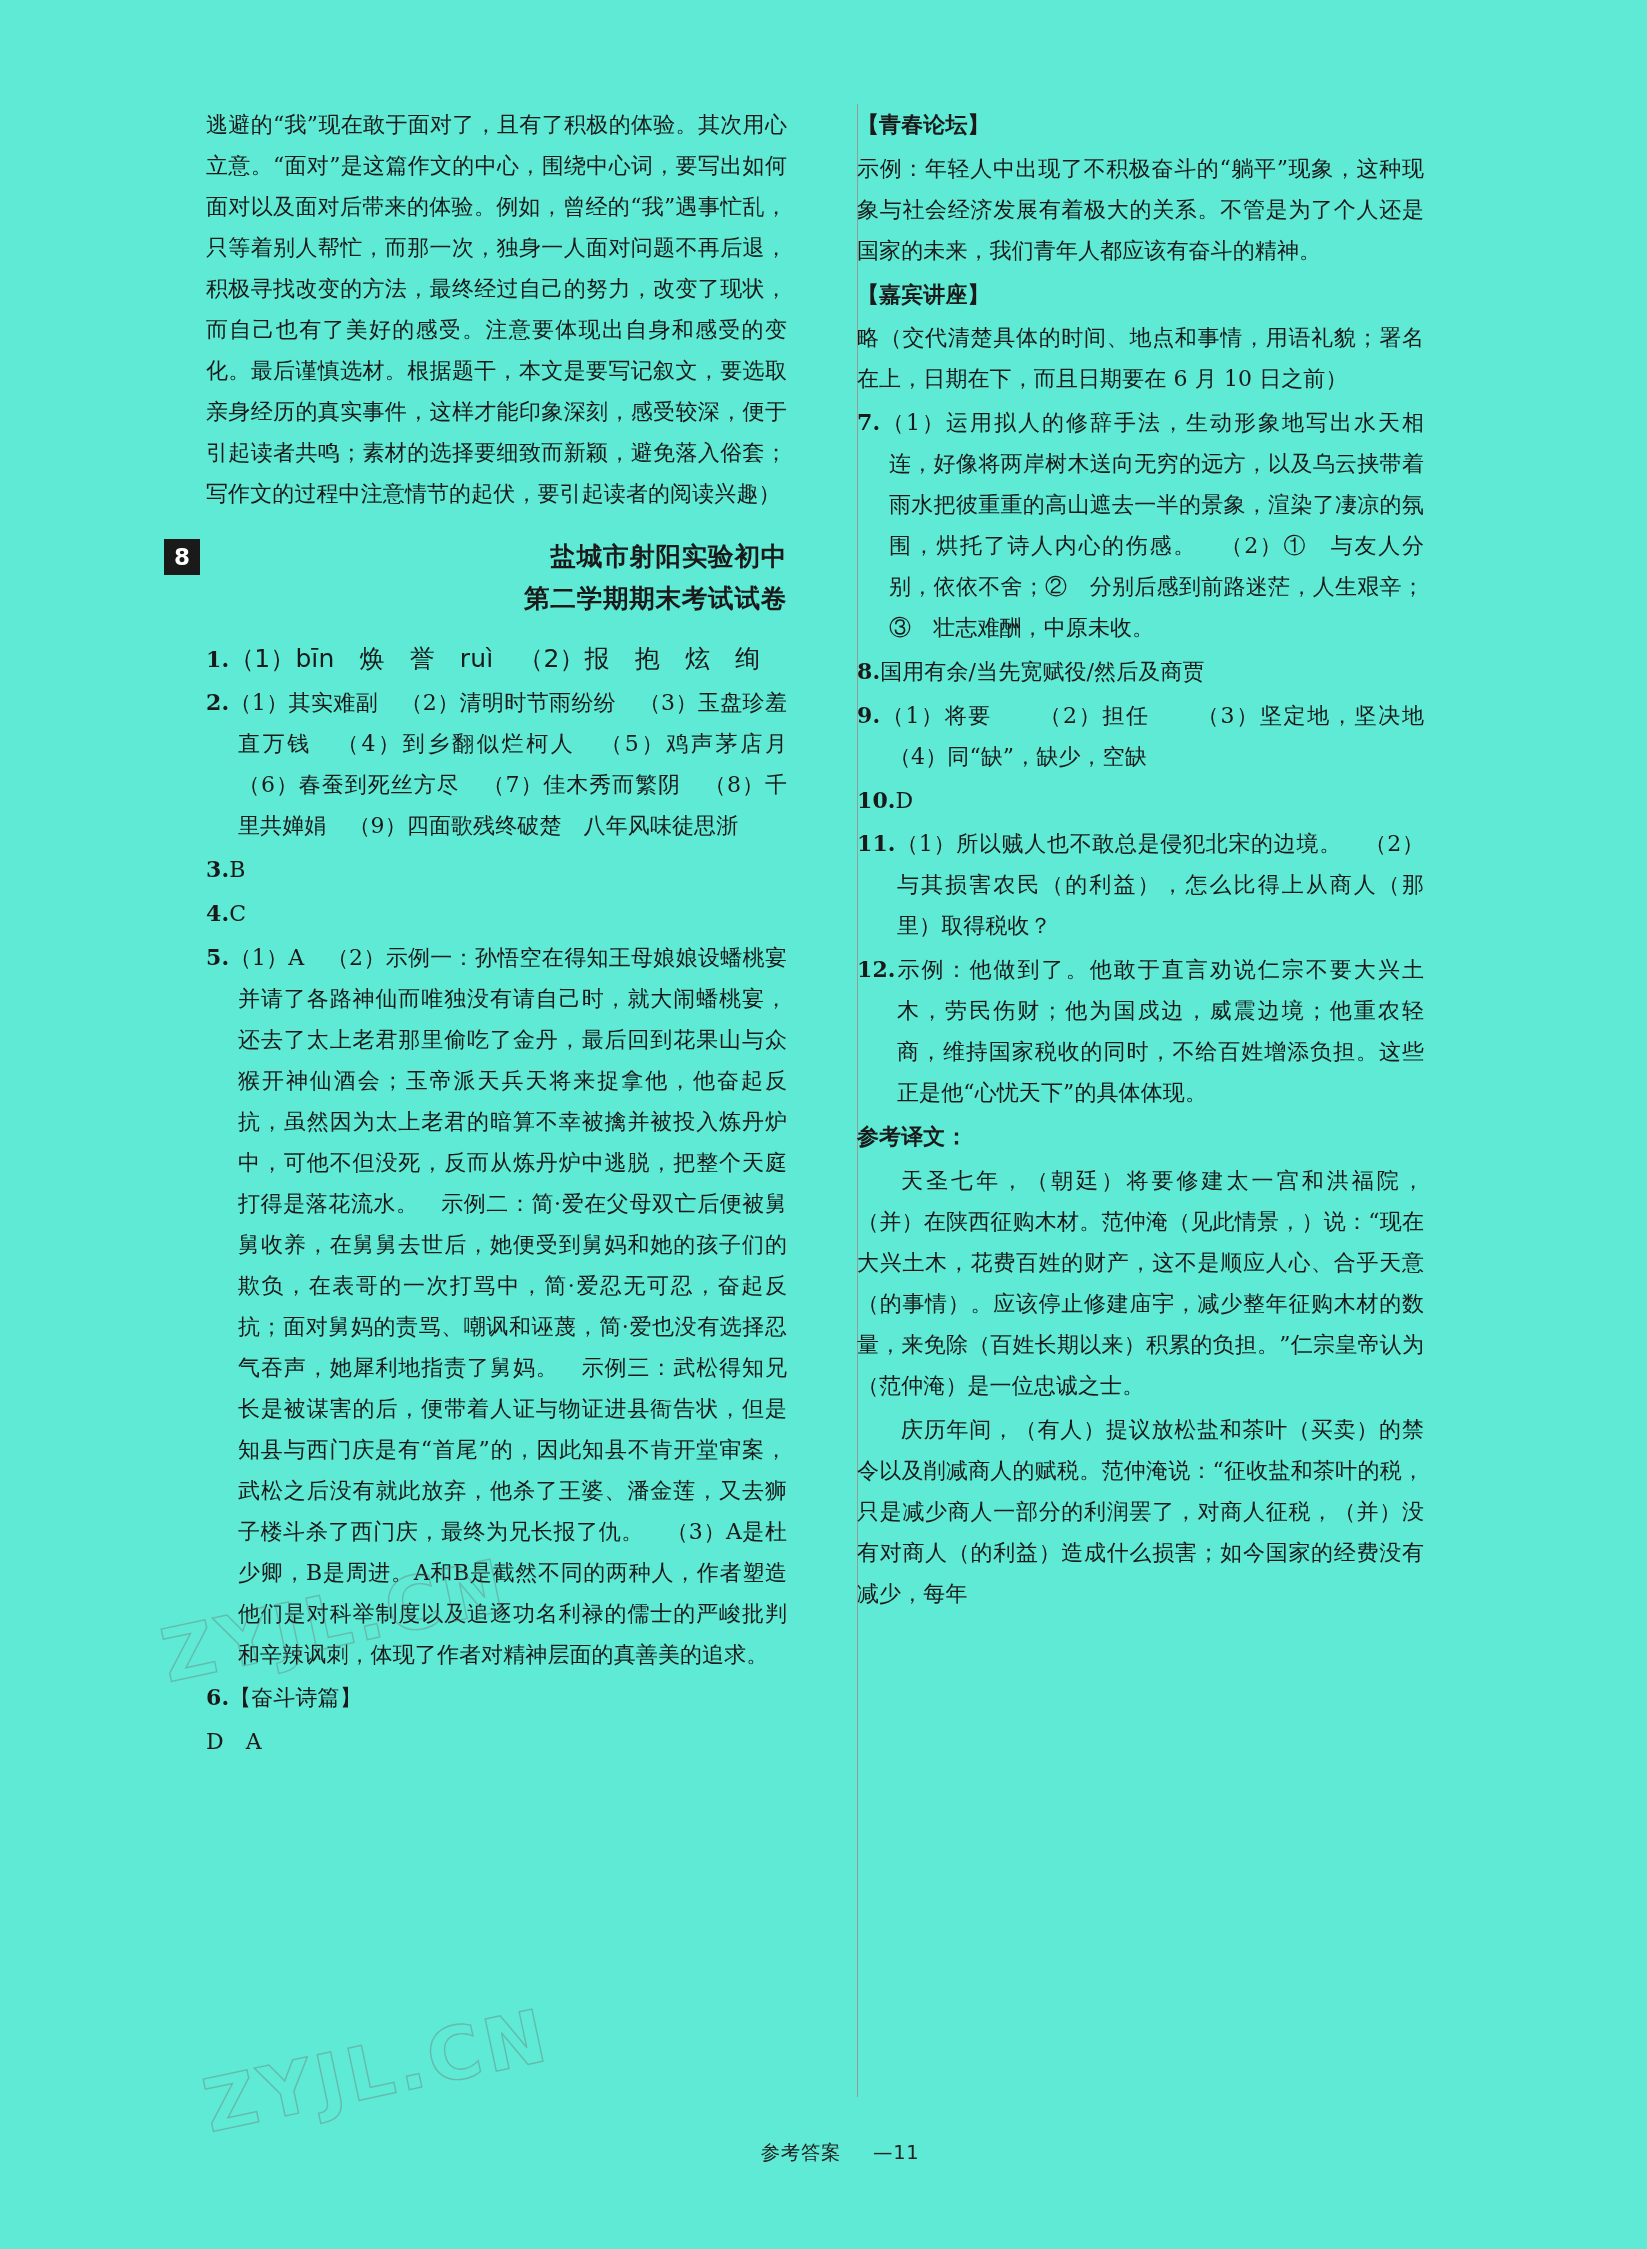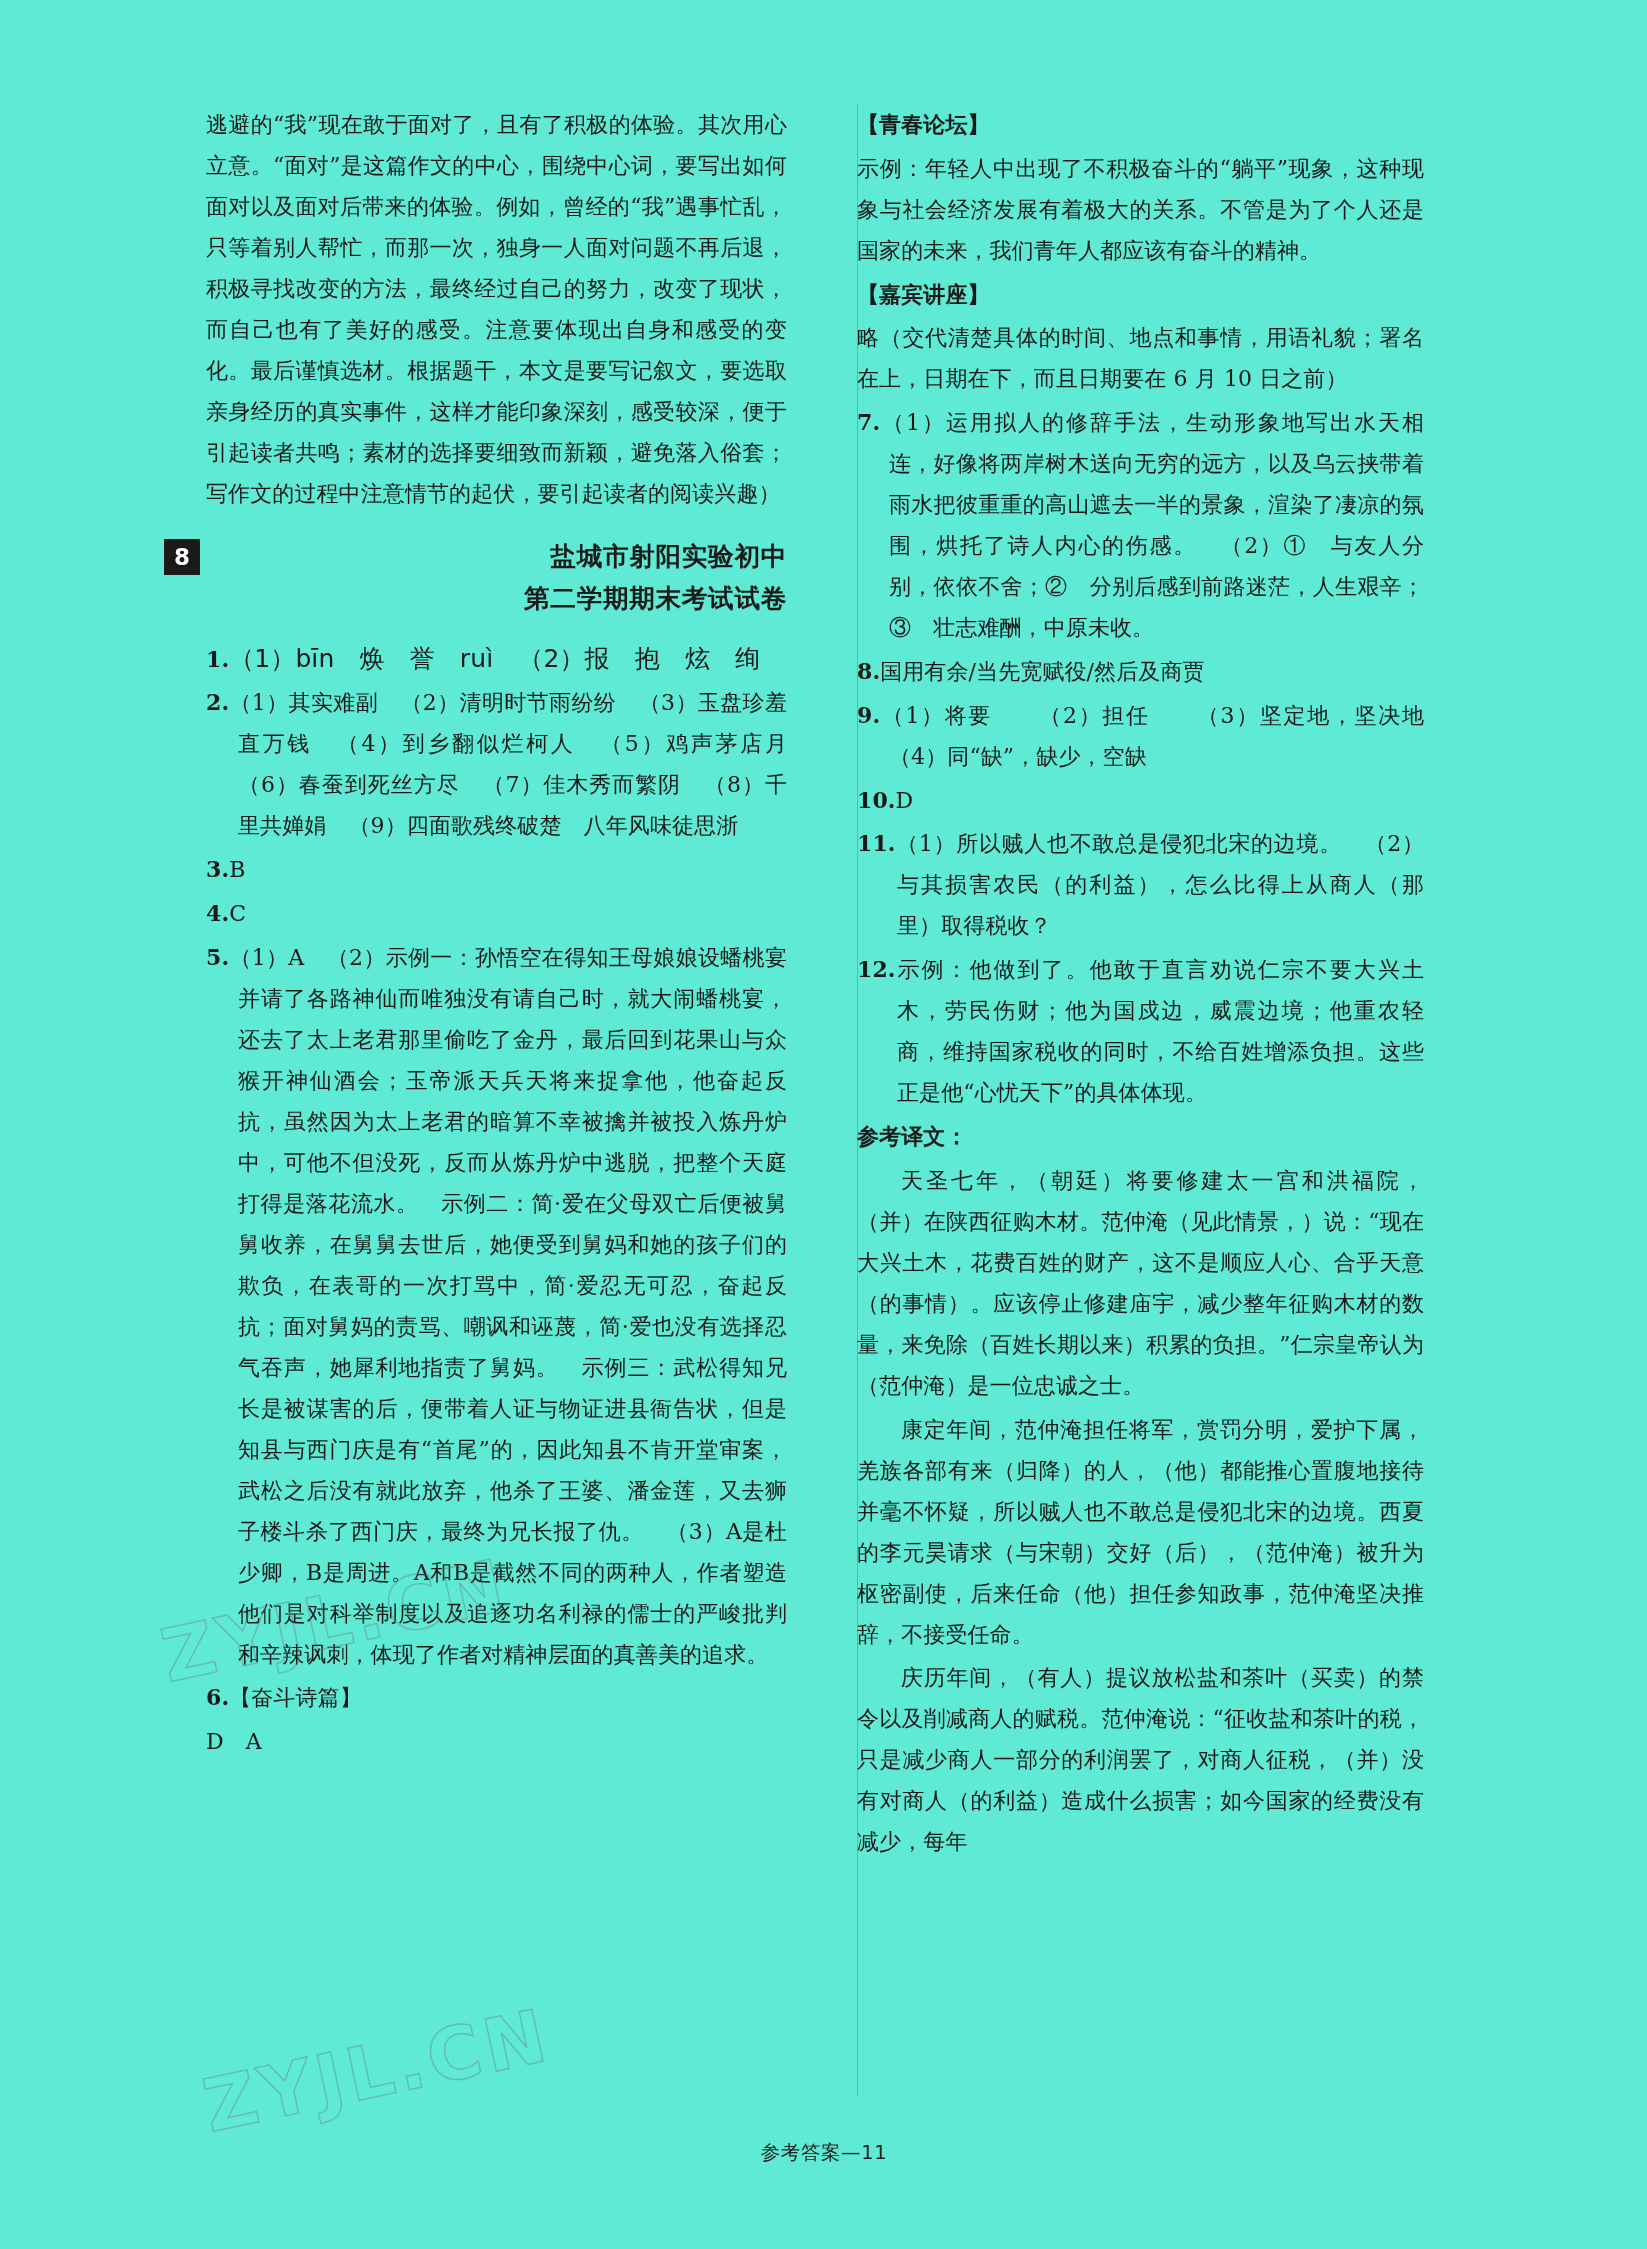--- a/index.html
+++ b/index.html
@@ -109,21 +109,21 @@
   .footer {
     position: absolute;
     left: 0;
     top: 2139px;
     width: 1648px;
     text-align: center;
     font-size: 19.4px;
     color: #222;
     font-family: "DejaVu Sans", sans-serif;
   }
-  .footer span { letter-spacing: 0.7px; }
+  .footer span { letter-spacing: 0.7px; margin-left: 32px; }
   
   .wm {
     position: absolute;
     font-family: "DejaVu Sans", sans-serif;
     font-weight: 700;
     color: rgba(120,120,120,0.30);
     letter-spacing: 4.2px;
     pointer-events: none;
     user-select: none;
   }
@@ -199,21 +199,20 @@
       <p class="para hang3"><span class="num">10.</span><span>D</span></p>
 
       <p class="para hang3"><span class="num">11.</span><span>（1）所以贼人也不敢总是侵犯北宋的边境。　（2）与其损害农民（的利益），怎么比得上从商人（那里）取得税收？</span></p>
 
       <p class="para hang3"><span class="num">12.</span><span>示例：他做到了。他敢于直言劝说仁宗不要大兴土木，劳民伤财；他为国戍边，威震边境；他重农轻商，维持国家税收的同时，不给百姓增添负担。这些正是他“心忧天下”的具体体现。</span></p>
 
       <p class="para"><span class="bold-lead">参考译文：</span></p>
 
       <div class="translation">
         <p class="para indent2">天圣七年，（朝廷）将要修建太一宫和洪福院，（并）在陕西征购木材。范仲淹（见此情景，）说：“现在大兴土木，花费百姓的财产，这不是顺应人心、合乎天意（的事情）。应该停止修建庙宇，减少整年征购木材的数量，来免除（百姓长期以来）积累的负担。”仁宗皇帝认为（范仲淹）是一位忠诚之士。</p>
-        <p class="para indent2">康定年间，范仲淹担任将军，赏罚分明，爱护下属，羌族各部有来（归降）的人，（他）都能推心置腹地接待并毫不怀疑，所以贼人也不敢总是侵犯北宋的边境。西夏的李元昊请求（与宋朝）交好（后），（范仲淹）被升为枢密副使，后来任命（他）担任参知政事，范仲淹坚决推辞，不接受任命。</p>
         <p class="para indent2">庆历年间，（有人）提议放松盐和茶叶（买卖）的禁令以及削减商人的赋税。范仲淹说：“征收盐和茶叶的税，只是减少商人一部分的利润罢了，对商人征税，（并）没有对商人（的利益）造成什么损害；如今国家的经费没有减少，每年</p>
       </div>
 
     </div>
   </div>
 
   <div class="wm wm1">ZYJL.CN</div>
   <div class="wm wm2">ZYJL.CN</div>
 
   <div class="footer">

